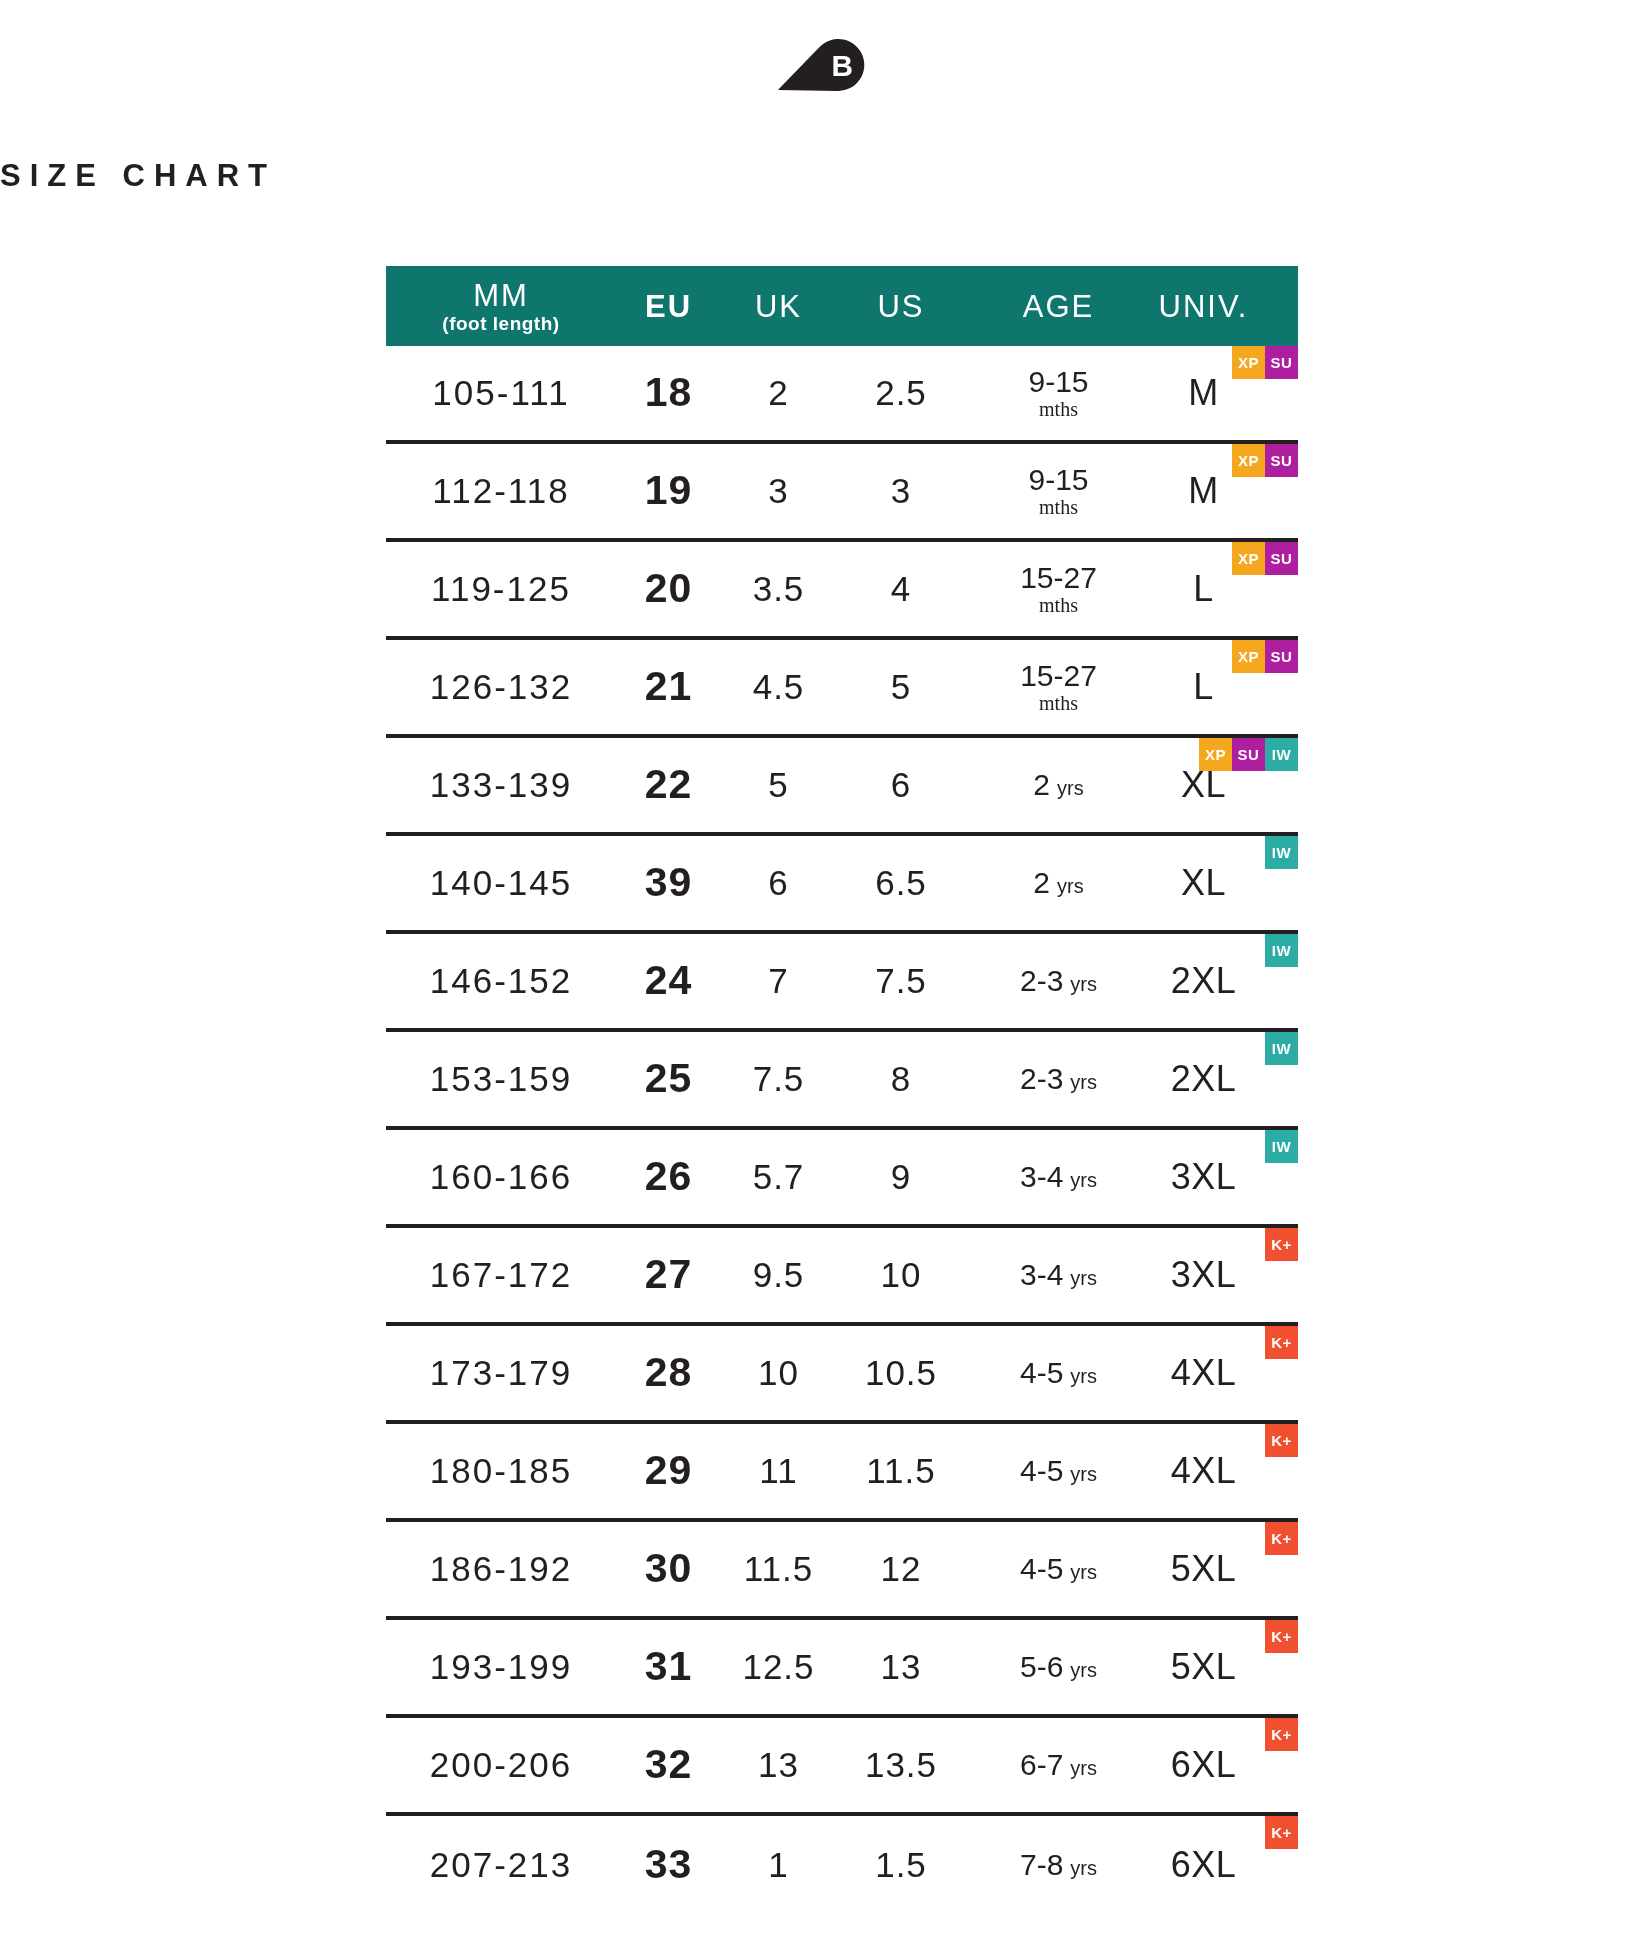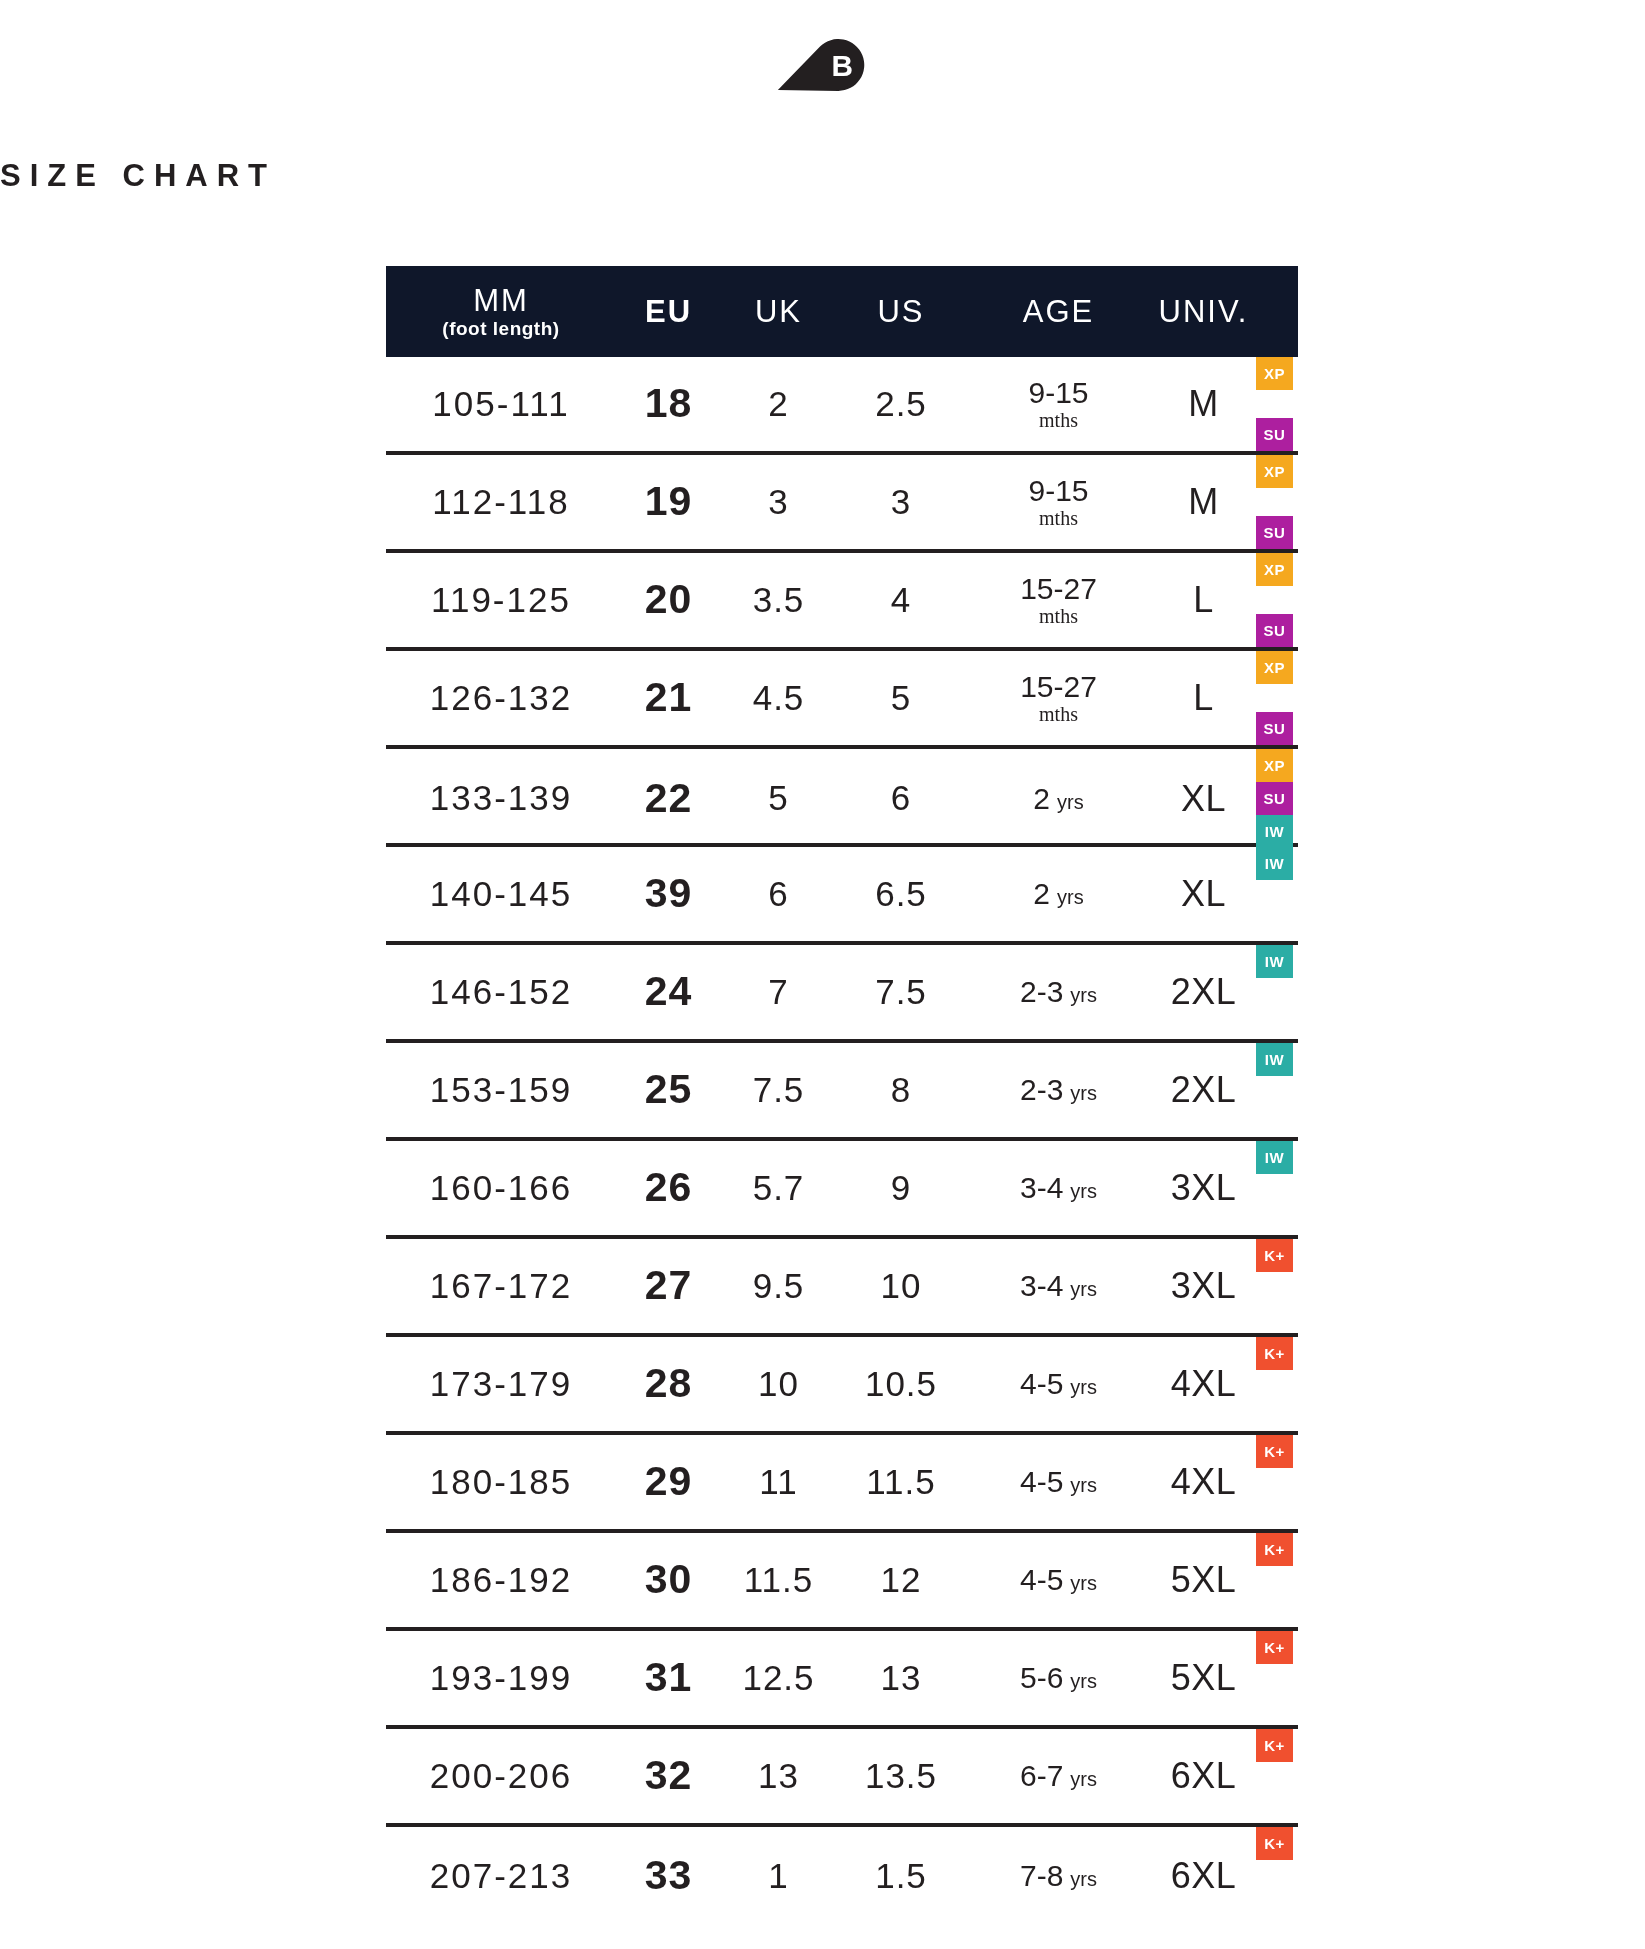--- a/index.html
+++ b/index.html
@@ -23,22 +23,22 @@
     letter-spacing:9px;
     color:#231f20;
   }
   .size-table { position:absolute; left:386px; top:266px; width:912px; }
   .thead, .row {
     display:grid;
     grid-template-columns:230px 105px 115px 130px 185px 105px 42px;
     align-items:center;
   }
   .thead {
-    height:91px;
-    background:#0f172a;
+    height:80px;
+    background:#0f766e;
     color:#ffffff;
   }
   .th { text-align:center; font-size:31px; letter-spacing:2px; font-weight:normal; line-height:1; }
   .th-eu { font-weight:bold; }
   .mm-main { font-size:31px; letter-spacing:2px; }
   .mm-sub { font-size:19px; font-weight:bold; letter-spacing:0.5px; margin-top:3px; }
   .row {
     height:98px;
     box-sizing:border-box;
     border-bottom:4px solid #231f20;
@@ -51,22 +51,22 @@
   .cell-age { font-size:30px; }
   .cell-age .age-unit { font-size:20px; }
   .cell-age:not(.stacked) .age-unit { margin-left:7px; }
   .cell-age.stacked .age-value,
   .cell-age.stacked .age-unit { display:block; }
   .cell-age.stacked .age-unit { margin-top:1px;font-family:Liberation Serif, serif; }
   .cell-univ { font-size:36px; letter-spacing:0.5px; }
   .cell-badges {
     height:100%;
     display:flex;
-    flex-direction:column;
-    justify-content:space-between;
+    flex-direction:row;
+    justify-content:flex-end;
     align-items:flex-start;
   }
   .badge {
     width:37px;
     height:33px;
     flex:0 0 33px;
     display:flex;
     align-items:center;
     justify-content:center;
     color:#ffffff;

